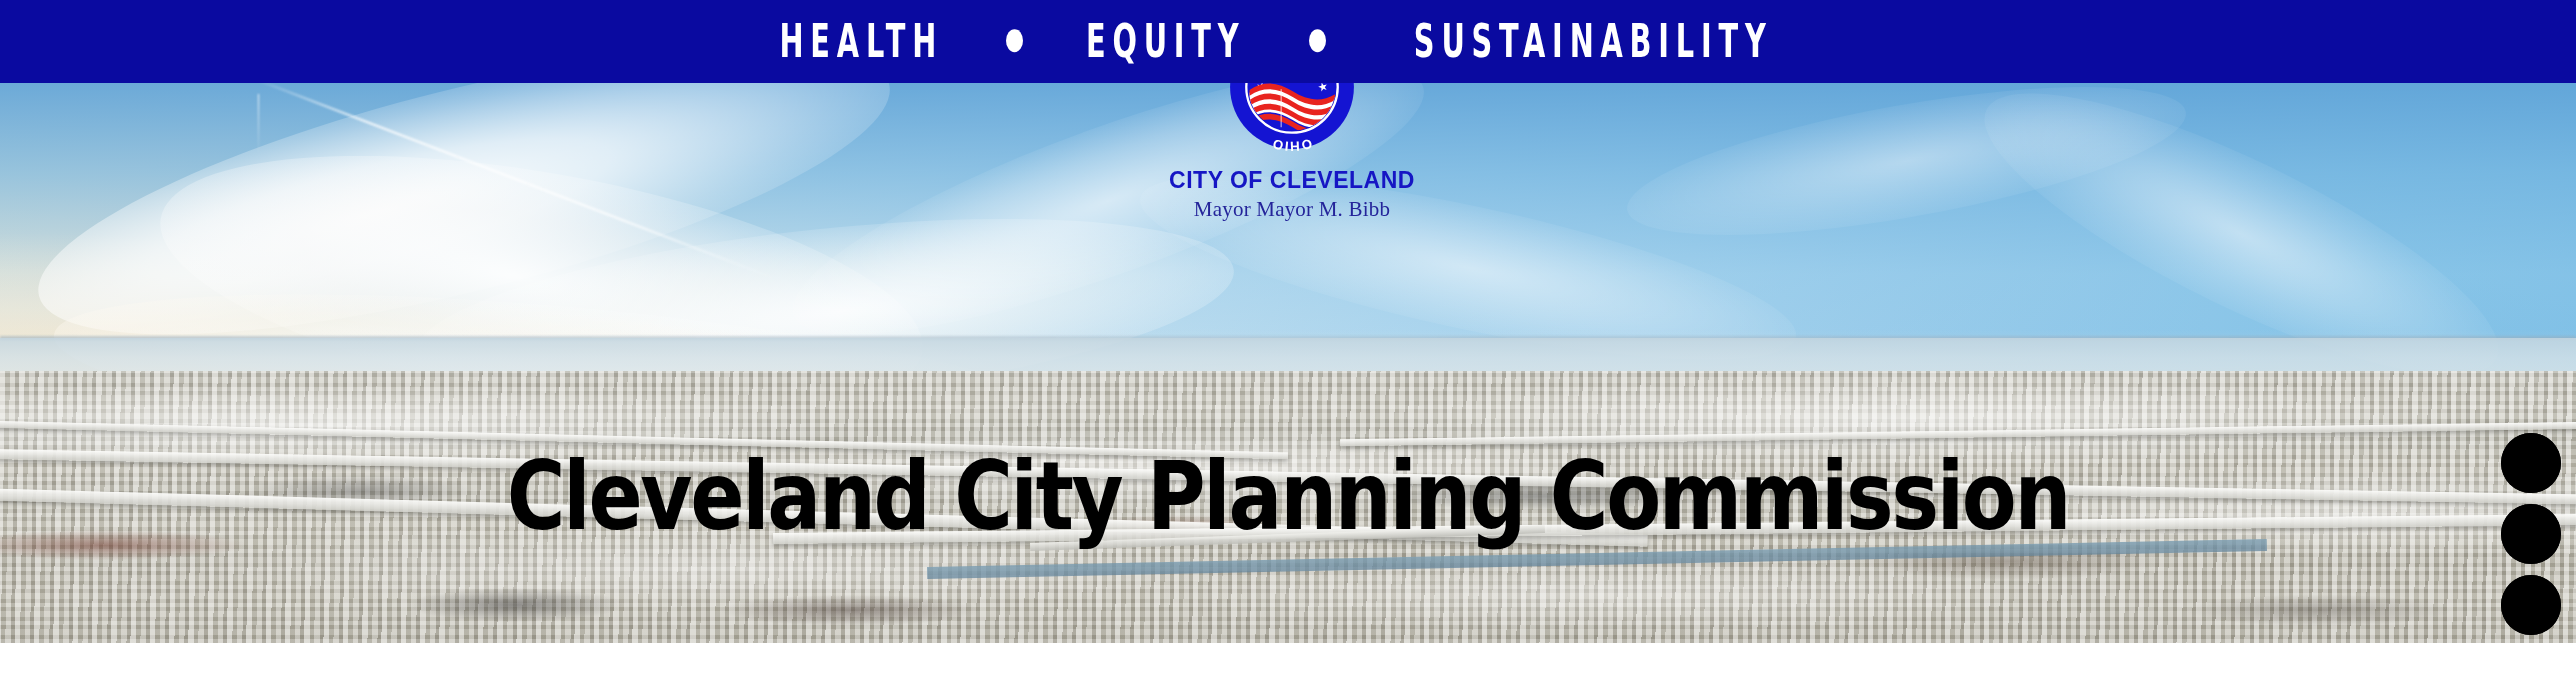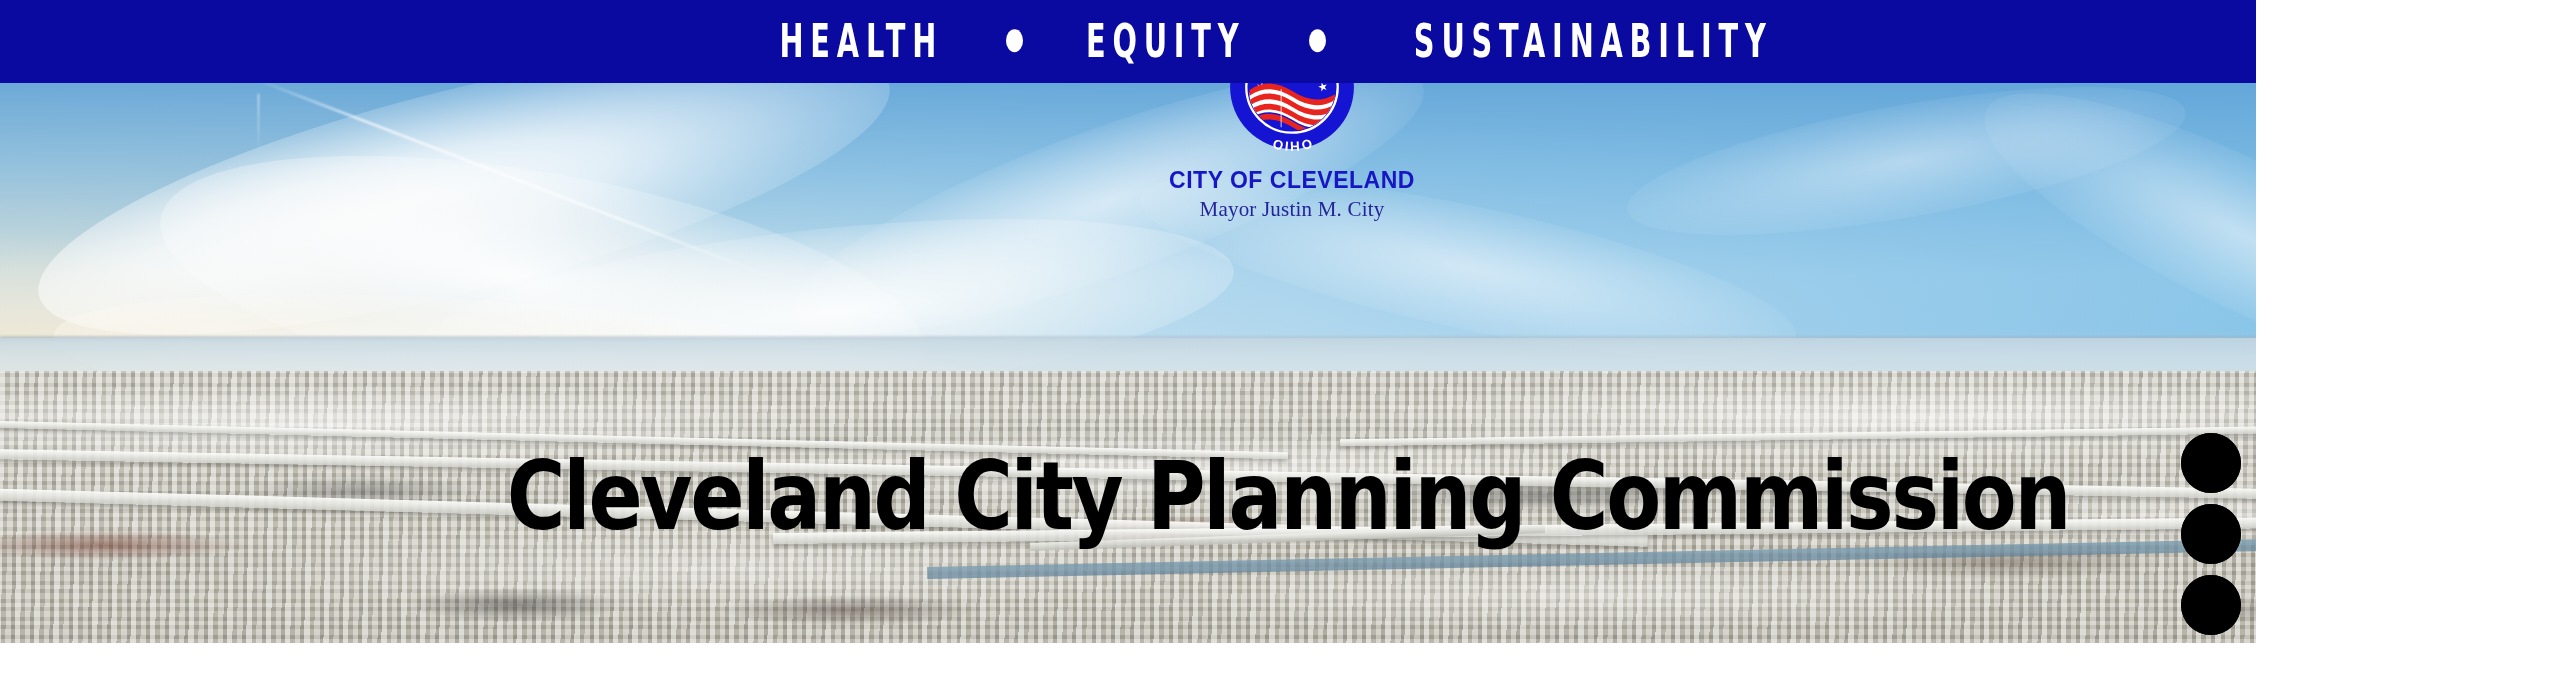--- a/index.html
+++ b/index.html
@@ -8,21 +8,21 @@
   html, body {
     width: 2576px;
     height: 682px;
     background: #ffffff;
     font-family: "Liberation Sans", sans-serif;
     overflow: hidden;
   }
 
   #page {
     position: relative;
-    width: 2256px;
+    width: 2576px;
     height: 682px;
     background: #bef264;
     overflow: hidden;
   }
 
   
   #top-banner {
     position: absolute;
     left: 0; top: 0;
     width: 2576px;
@@ -564,21 +564,21 @@
             <path d="M41,146 C62,132 82,136 101,148 C120,160 140,164 160,152 L160,160 C140,172 120,168 101,156 C82,144 62,140 41,154 Z" fill="#e8241f"></path>
 
             <path d="M41,104 C55,95 70,96 84,103 L84,150 C70,143 55,142 41,151 Z" fill="none"></path>
             <path d="M84,103 L86,103 L86,156 L84,156 Z" fill="#ffffff" opacity="0.55"></path>
           </g>
         </g>
       </svg>
     </div>
 
     <div id="brand-title">CITY OF CLEVELAND</div>
-    <div id="brand-subtitle">Mayor Justin M. City</div>
+    <div id="brand-subtitle">Mayor Mayor M. Bibb</div>
   </div>
 
   <div id="headline">Cleveland City Planning Commission</div>
 
   <div id="social">
 
     <a class="social-btn" role="button" aria-label="YouTube">
       <svg viewBox="0 0 78 78">
         <defs>
           <mask id="ytMask">

